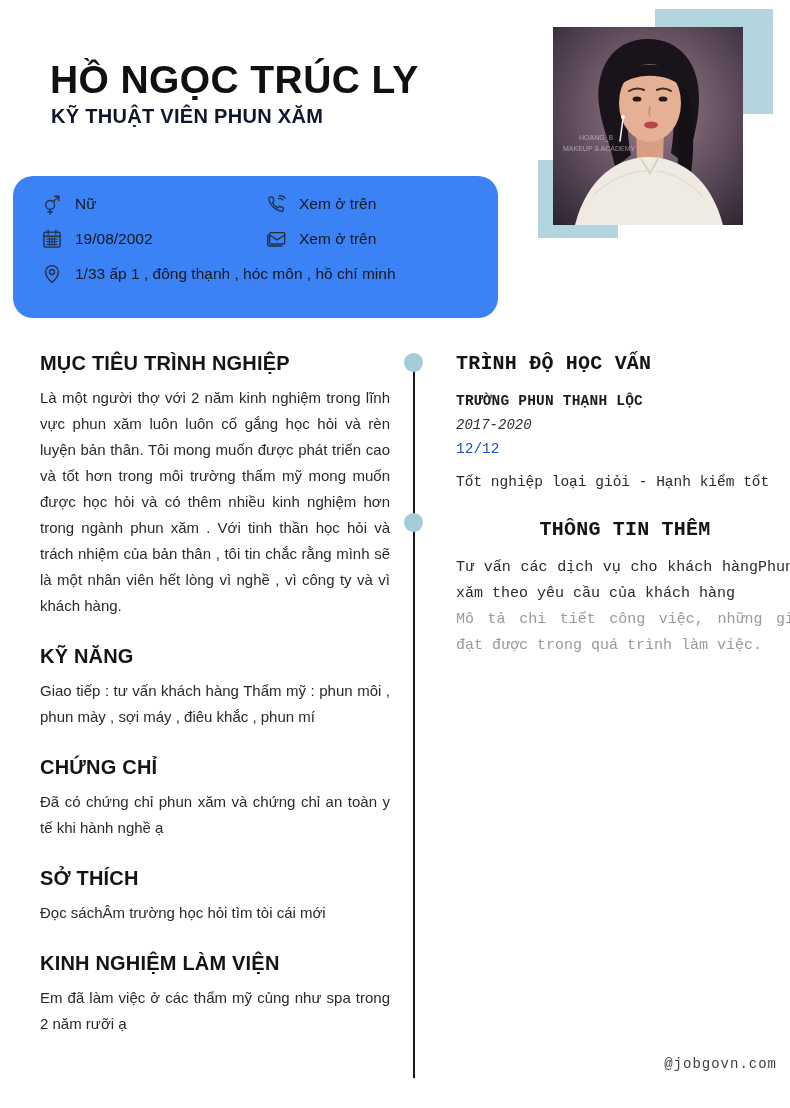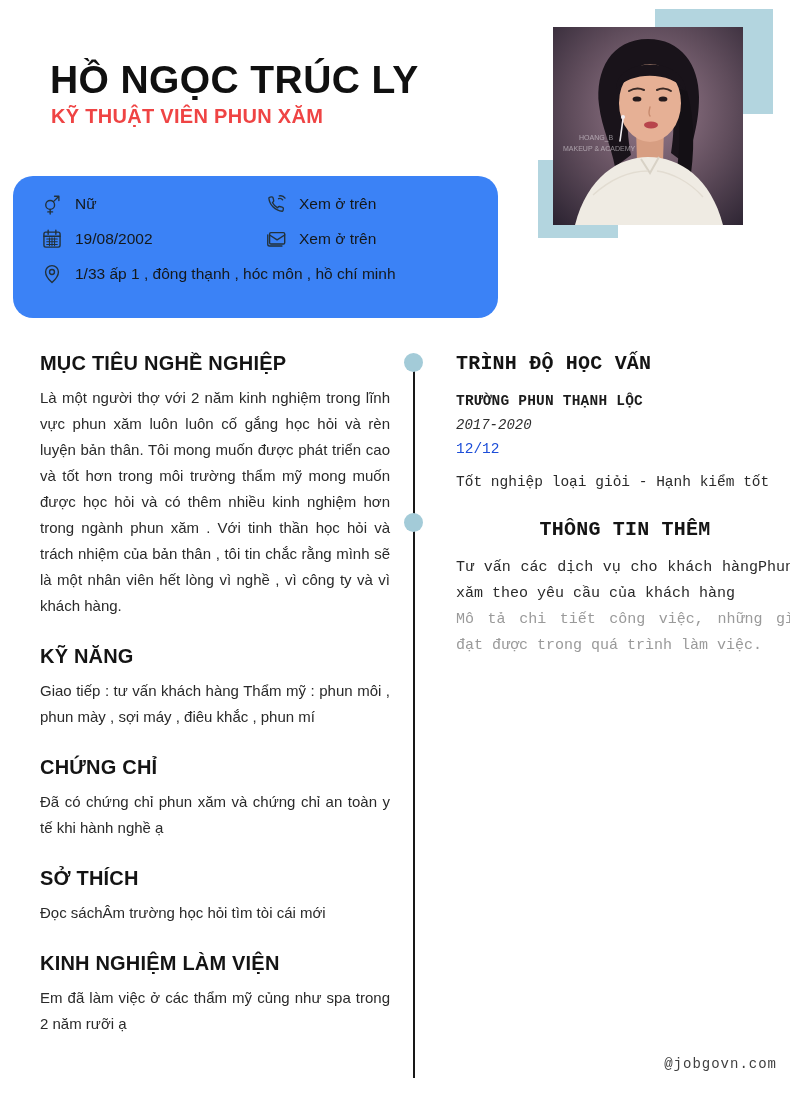--- a/index.html
+++ b/index.html
@@ -3,21 +3,21 @@
 <meta charset="utf-8">
 <style>
   html,body{margin:0;padding:0;background:#ffffff;}
   body{width:790px;height:1108px;position:relative;overflow:hidden;
        font-family:"Liberation Sans","DejaVu Sans",sans-serif;color:#212121;}
 
   
   .name{position:absolute;left:50px;top:58px;font-size:39px;font-weight:bold;
         color:#101010;letter-spacing:.4px;white-space:nowrap;}
   .job-title{position:absolute;left:51px;top:105px;font-size:20px;font-weight:bold;
-        color:#ef4444;letter-spacing:.3px;white-space:nowrap;}
+        color:#0f172a;letter-spacing:.3px;white-space:nowrap;}
 
   
   .accent-tr{position:absolute;left:655px;top:9px;width:118px;height:105px;background:#b3d5df;}
   .accent-bl{position:absolute;left:538px;top:160px;width:80px;height:78px;background:#b3d5df;}
   .photo{position:absolute;left:553px;top:27px;width:190px;height:198px;overflow:hidden;}
   .photo svg{display:block;}
 
   
   .info-box{position:absolute;left:13px;top:176px;width:485px;height:142px;
             background:#3b82f6;border-radius:20px;box-sizing:border-box;
@@ -158,21 +158,21 @@
   </div>
 </div>
 
 <div class="main">
   <div class="divider"></div>
   <div class="tl-dot dot-1"></div>
   <div class="tl-dot dot-2"></div>
 
   <div class="left-col">
     <div class="section">
-      <h2 class="sec">MỤC TIÊU NGHỀ NGHIỆP</h2>
+      <h2 class="sec">MỤC TIÊU TRÌNH NGHIỆP</h2>
       <p>Là một người thợ với 2 năm kinh nghiệm trong lĩnh vực phun xăm luôn luôn cố gắng học hỏi và rèn luyện bản thân. Tôi mong muốn được phát triển cao và tốt hơn trong môi trường thẩm mỹ mong muốn được học hỏi và có thêm nhiều kinh nghiệm hơn trong ngành phun xăm  . Với tinh thần học hỏi và trách nhiệm của bản thân , tôi tin chắc rằng mình sẽ là một nhân viên hết lòng vì nghề , vì công ty và vì khách hàng.</p>
     </div>
     <div class="section">
       <h2 class="sec">KỸ NĂNG</h2>
       <p>Giao tiếp : tư vấn khách hàng Thẩm mỹ : phun môi , phun mày , sợi máy , điêu khắc , phun mí</p>
     </div>
     <div class="section">
       <h2 class="sec">CHỨNG CHỈ</h2>
       <p>Đã có chứng chỉ phun xăm và chứng chỉ an toàn y tế khi hành nghề ạ</p>
     </div>

